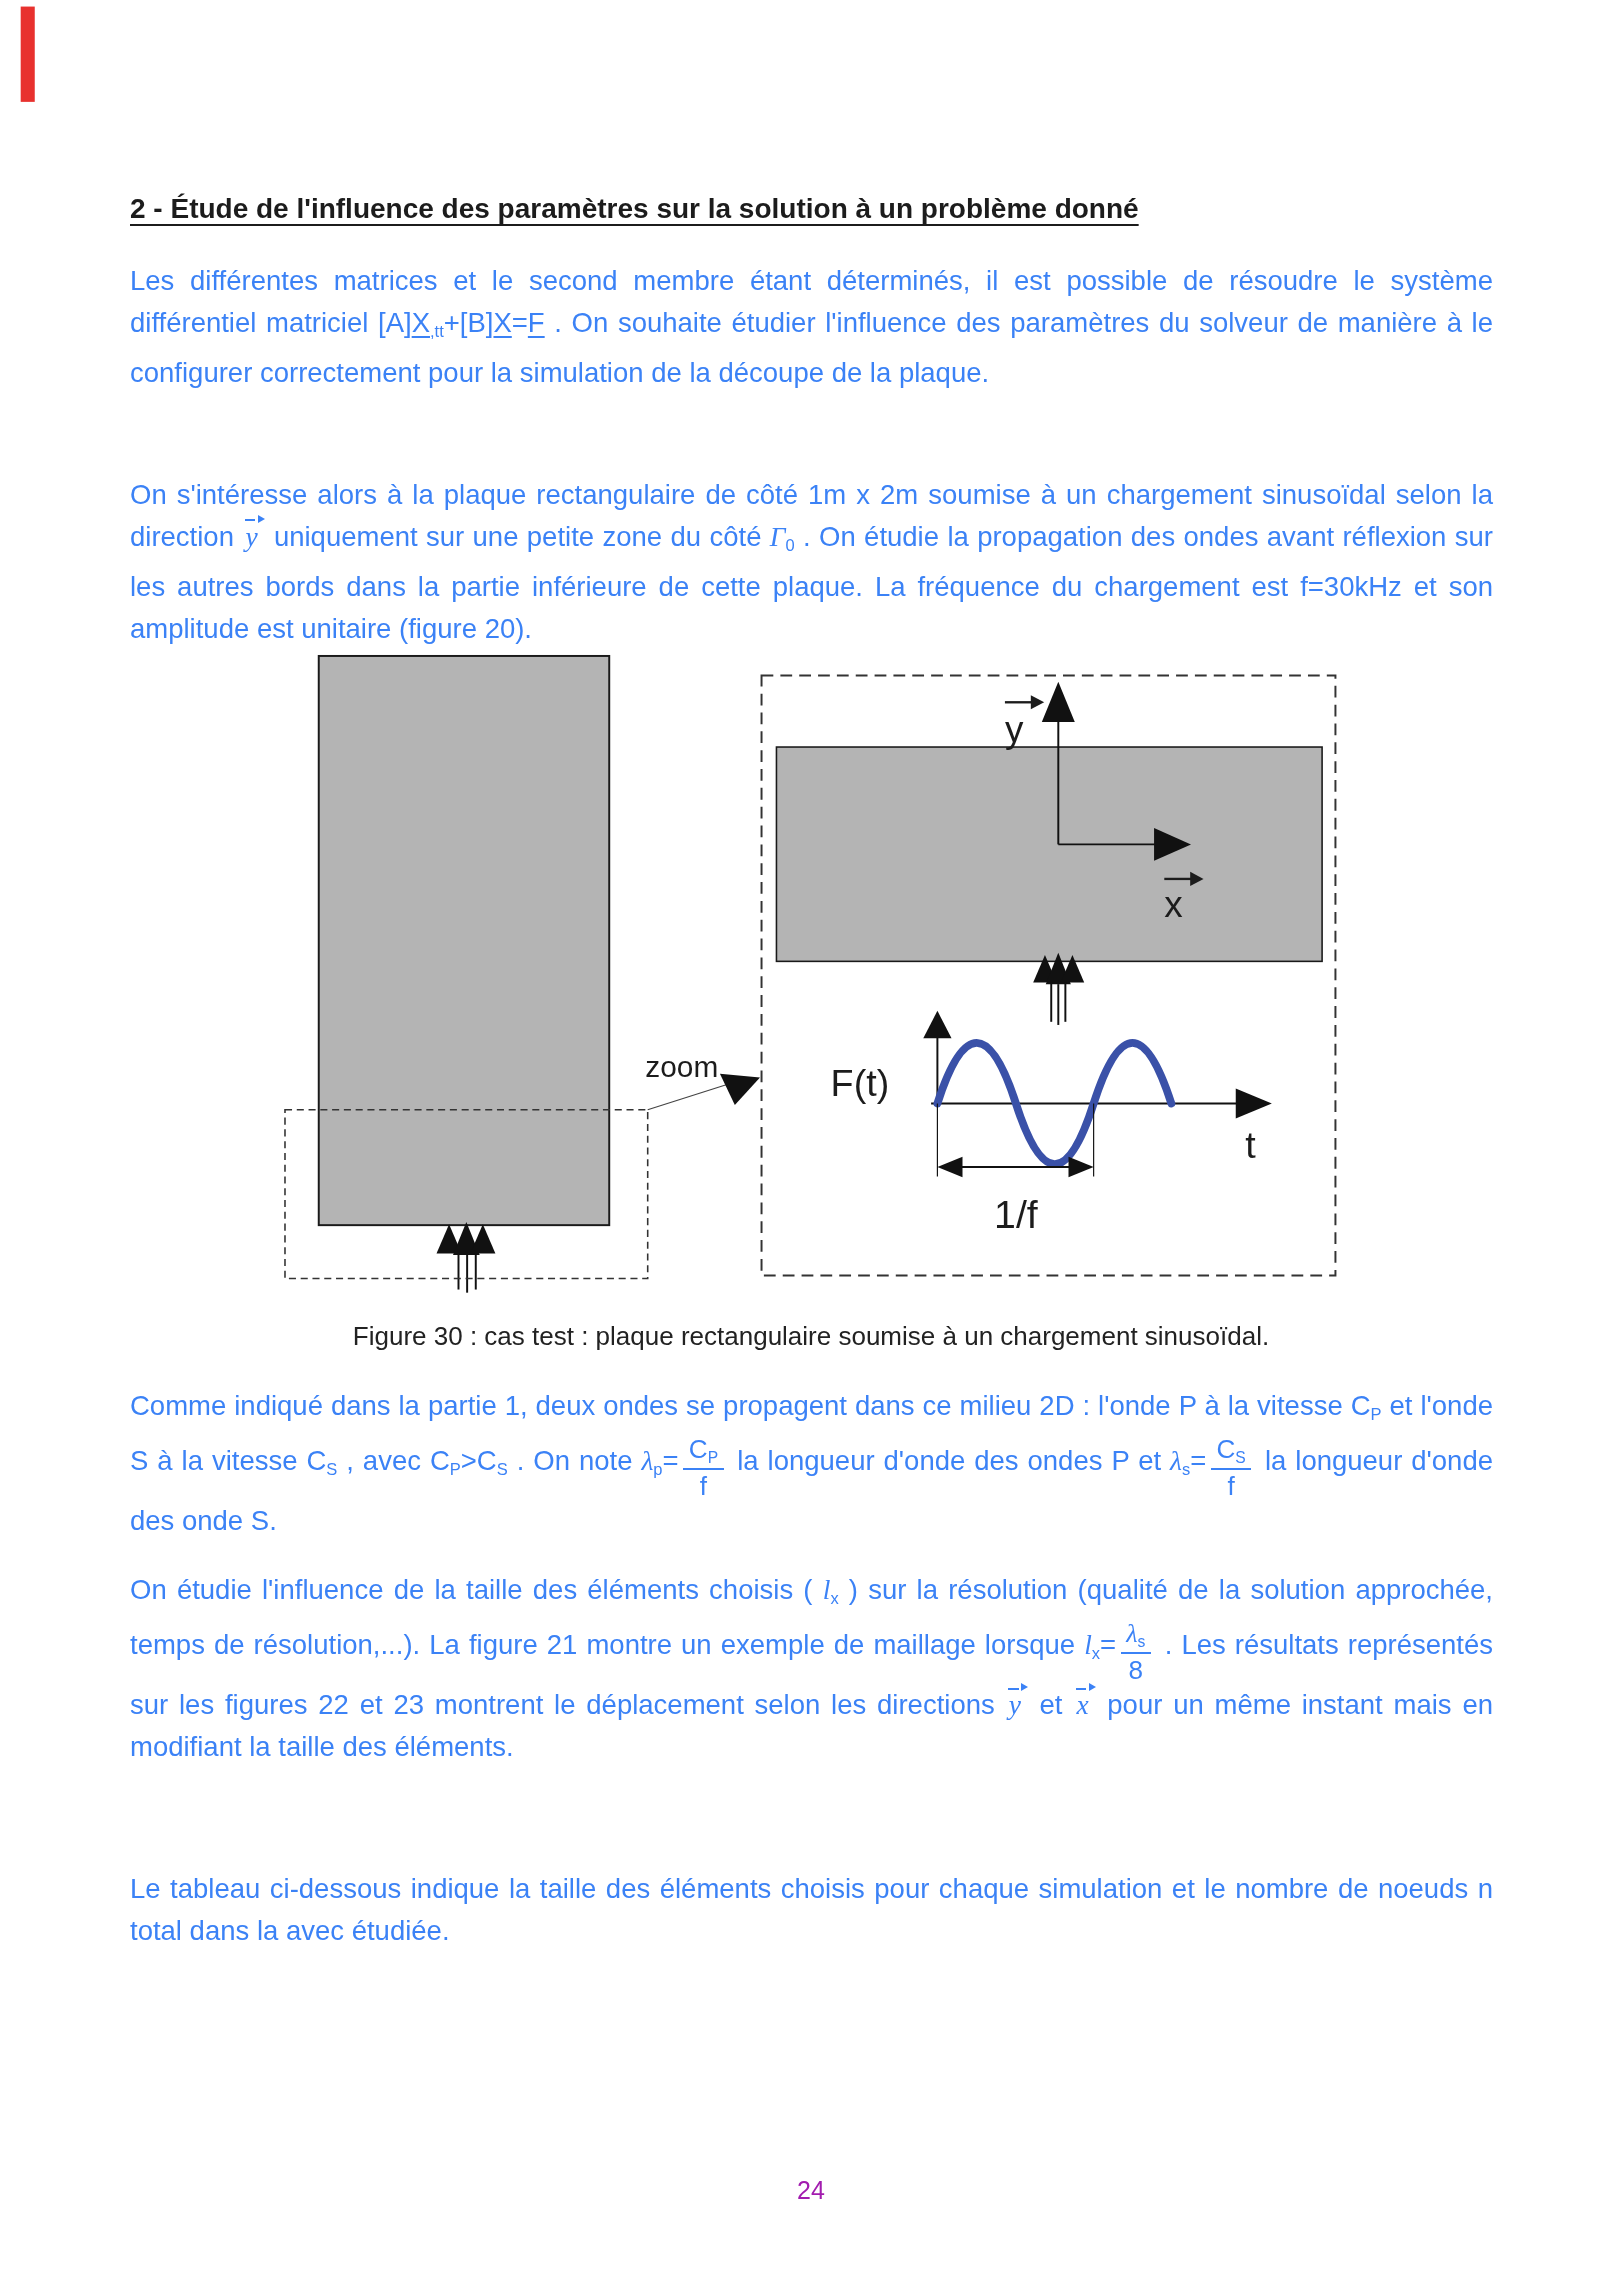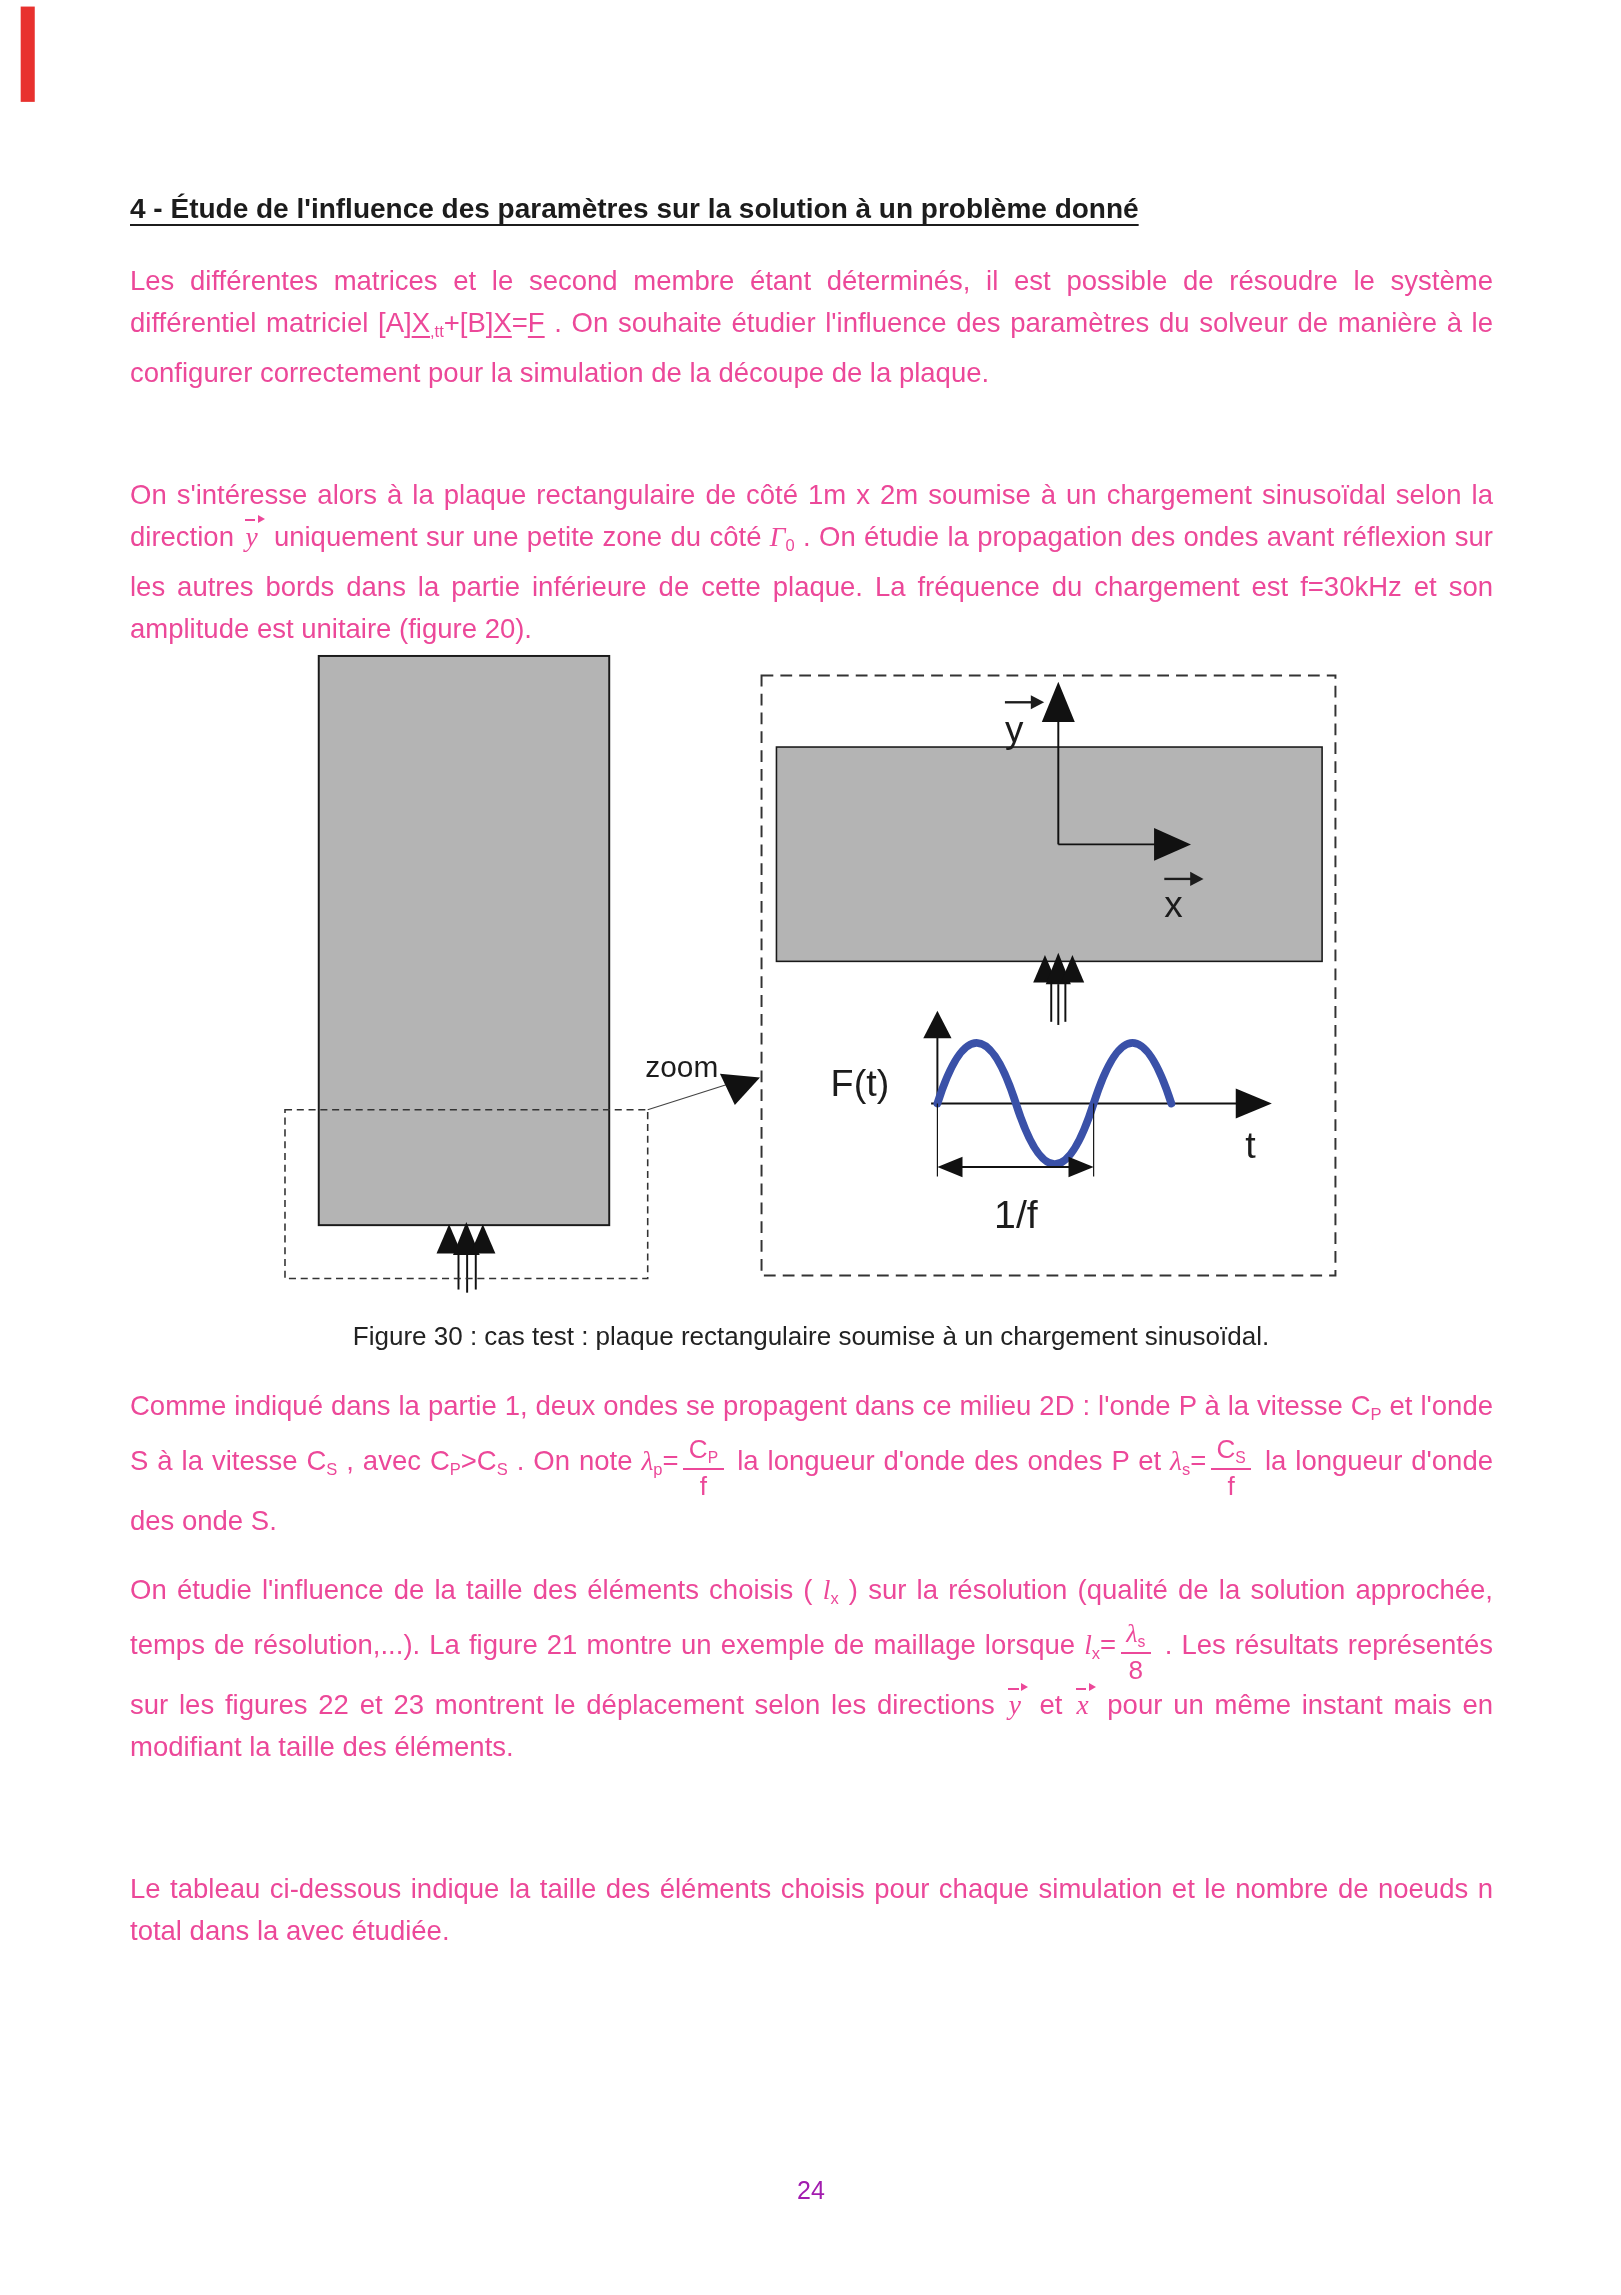--- a/index.html
+++ b/index.html
@@ -9,21 +9,21 @@
   }
   .page{position:absolute;inset:0;}
   .redbar-svg{position:absolute;left:19px;top:4.7px;}
   h1.heading{
     position:absolute;left:130px;top:188px;width:1363px;margin:0;
     font-size:28px;line-height:42px;font-weight:bold;color:#1c1c1c;
     text-decoration:underline;text-decoration-thickness:2.4px;text-underline-offset:6.3px;
   }
   p.body{
     position:absolute;left:130px;width:1363px;margin:0;
-    font-size:27.5px;line-height:42px;text-align:justify;color:#ec4899;
+    font-size:27.5px;line-height:42px;text-align:justify;color:#3b82f6;
   }
   .sub{font-size:0.6em;vertical-align:-0.32em;letter-spacing:0;}
   .u{text-decoration:underline;text-decoration-thickness:2px;text-underline-offset:3.9px;}
   .i{font-family:"Liberation Serif",serif;font-style:italic;}
   .vec{
     font-family:"Liberation Serif",serif;font-style:italic;
     position:relative;display:inline-block;padding:6.3px 7.9px 0 3.1px;line-height:1;
   }
   .vec::before{content:"";position:absolute;top:2.4px;left:2.4px;right:10.2px;height:2px;background:currentColor;}
   .vec::after{content:"";position:absolute;top:-2px;right:0.8px;width:0;height:0;
@@ -46,21 +46,21 @@
 </style>
 </head>
 <body>
 
 <main class="page">
 
   <svg class="redbar-svg" width="19" height="100" viewBox="0 0 24 128">
     <rect x="2" y="2" width="18" height="122" fill="#e8312e"></rect>
   </svg>
 
-  <h1 class="heading">4 - Étude de l'influence des paramètres sur la solution à un problème donné</h1>
+  <h1 class="heading">2 - Étude de l'influence des paramètres sur la solution à un problème donné</h1>
 
   <p class="body" style="top:260px"><span>Les différentes matrices et le second membre étant déterminés, il est possible de résoudre le système différentiel matriciel </span><span>[A]</span><span class="u">X</span><span class="sub">,tt</span><span>+[B]</span><span class="u">X</span><span>=</span><span class="u">F</span><span> . On souhaite étudier l'influence des paramètres du solveur de manière à le configurer correctement pour la simulation de la découpe de la plaque.</span></p>
   <p class="body" style="top:474px"><span>On s'intéresse alors à la plaque rectangulaire de côté 1m x 2m soumise à un chargement sinusoïdal selon la direction </span><span class="vec">y</span><span> uniquement sur une petite zone du côté </span><span class="i">Γ</span><span class="sub">0</span><span> . On étudie la propagation des ondes avant réflexion sur les autres bords dans la partie inférieure de cette plaque. La fréquence du chargement est f=30kHz et son amplitude est unitaire (figure 20).</span></p>
 
   <svg class="figure-svg" width="1622" height="652" viewBox="0 0 2066 830" font-family="Liberation Sans, sans-serif">
 
     <rect x="406" y="15" width="370" height="725" stroke="#1a1a1a" stroke-width="2.5" fill="#b4b4b4"></rect>
 
     <g fill="#111">
       <polygon points="572,739 556,776 588,776"></polygon>

